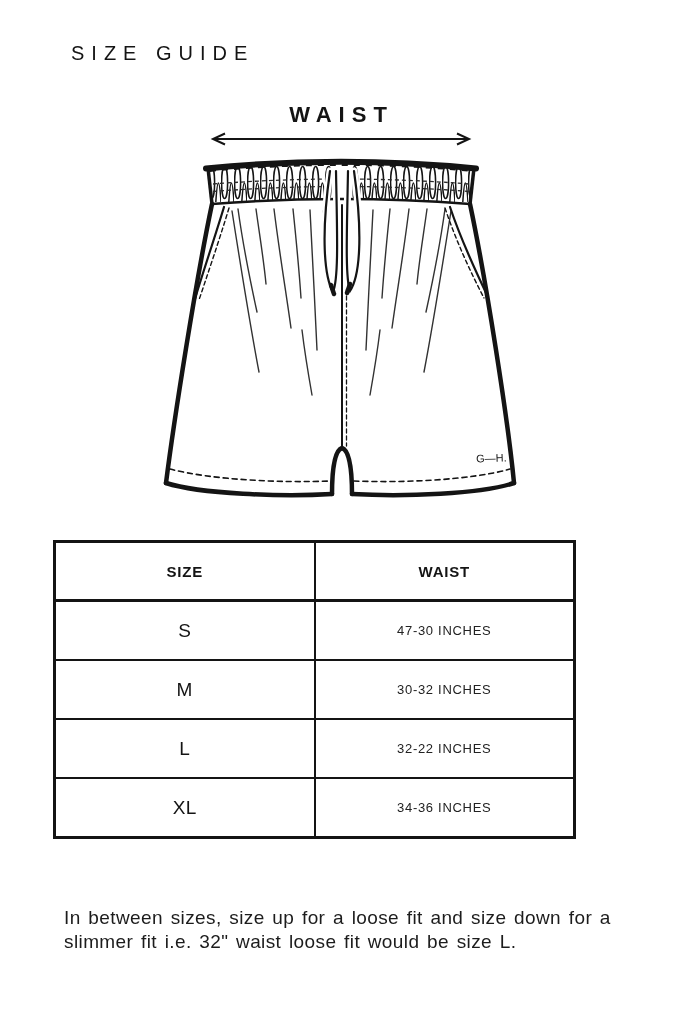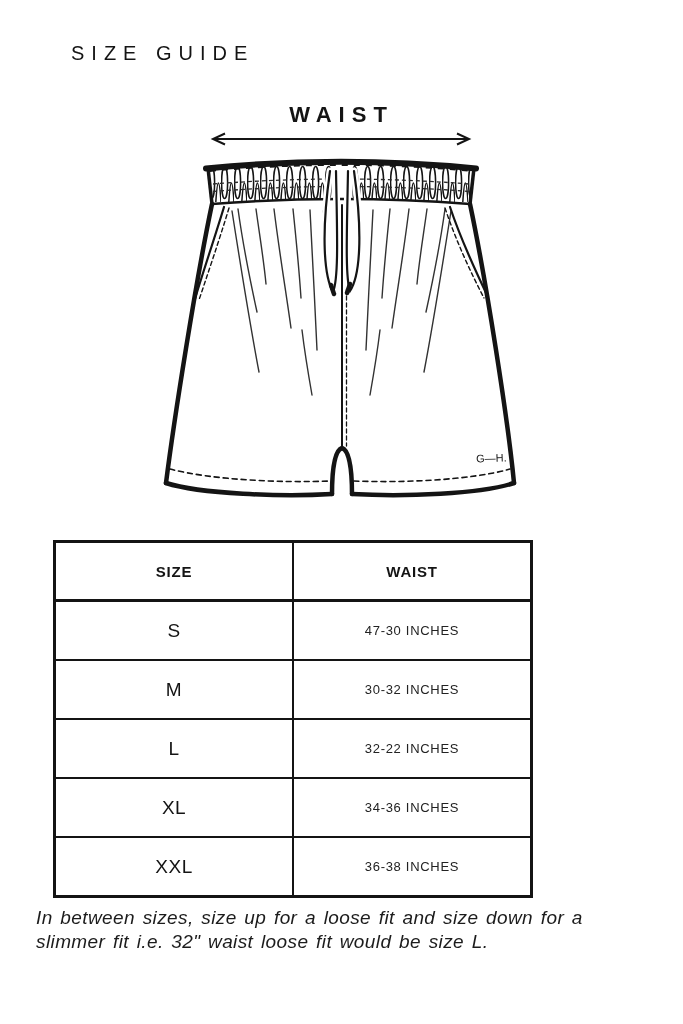--- a/index.html
+++ b/index.html
@@ -19,40 +19,40 @@
   .waist-label {
     position:absolute; left:0; top:102px; width:683px;
     text-align:center;
     font-size:22px; font-weight:700; letter-spacing:7px;
     color:#141414;
   }
   .sketch {
     position:absolute; left:0; top:0; width:683px; height:1024px;
   }
   table.size-table {
-    position:absolute; left:53px; top:540px; width:480px;
+    position:absolute; left:53px; top:540px; width:523px;
     border-collapse:collapse; table-layout:fixed;
     border:3px solid #141414;
   }
   .size-table th, .size-table td {
     border:2px solid #141414;
     text-align:center; vertical-align:middle;
     padding:0;
   }
   .size-table th {
     height:56px;
     font-size:15px; font-weight:700; letter-spacing:0.8px;
   }
   .size-table thead th { border-bottom:3px solid #141414; }
   .size-table td { height:57px; }
   td.size-cell { font-size:19px; font-weight:400; letter-spacing:0.5px; }
   td.waist-cell { font-size:13px; font-weight:400; letter-spacing:0.7px; color:#222; }
   .footnote {
-    position:absolute; left:36px; top:906px; width:588px;
-    font-style:italic; font-size:19px; line-height:1.25;
+    position:absolute; left:64px; top:906px; width:588px;
+    font-size:19px; line-height:1.25;
     letter-spacing:0.4px; word-spacing:2px;
     color:#1c1c1c;
   }
 </style>
 </head>
 <body>
 
 <div class="page-title">SIZE GUIDE</div>
 <div class="waist-label">WAIST</div>
 
@@ -154,20 +154,16 @@
       <td class="waist-cell">30-32 INCHES</td>
     </tr>
     <tr>
       <td class="size-cell">L</td>
       <td class="waist-cell">32-22 INCHES</td>
     </tr>
     <tr>
       <td class="size-cell">XL</td>
       <td class="waist-cell">34-36 INCHES</td>
     </tr>
-    <tr>
-      <td class="size-cell">XXL</td>
-      <td class="waist-cell">36-38 INCHES</td>
-    </tr>
   </tbody>
 </table>
 
 <div class="footnote">In between sizes, size up for a loose fit and size down for a slimmer fit i.e. 32" waist loose fit would be size L.</div>
 
 </body></html>

